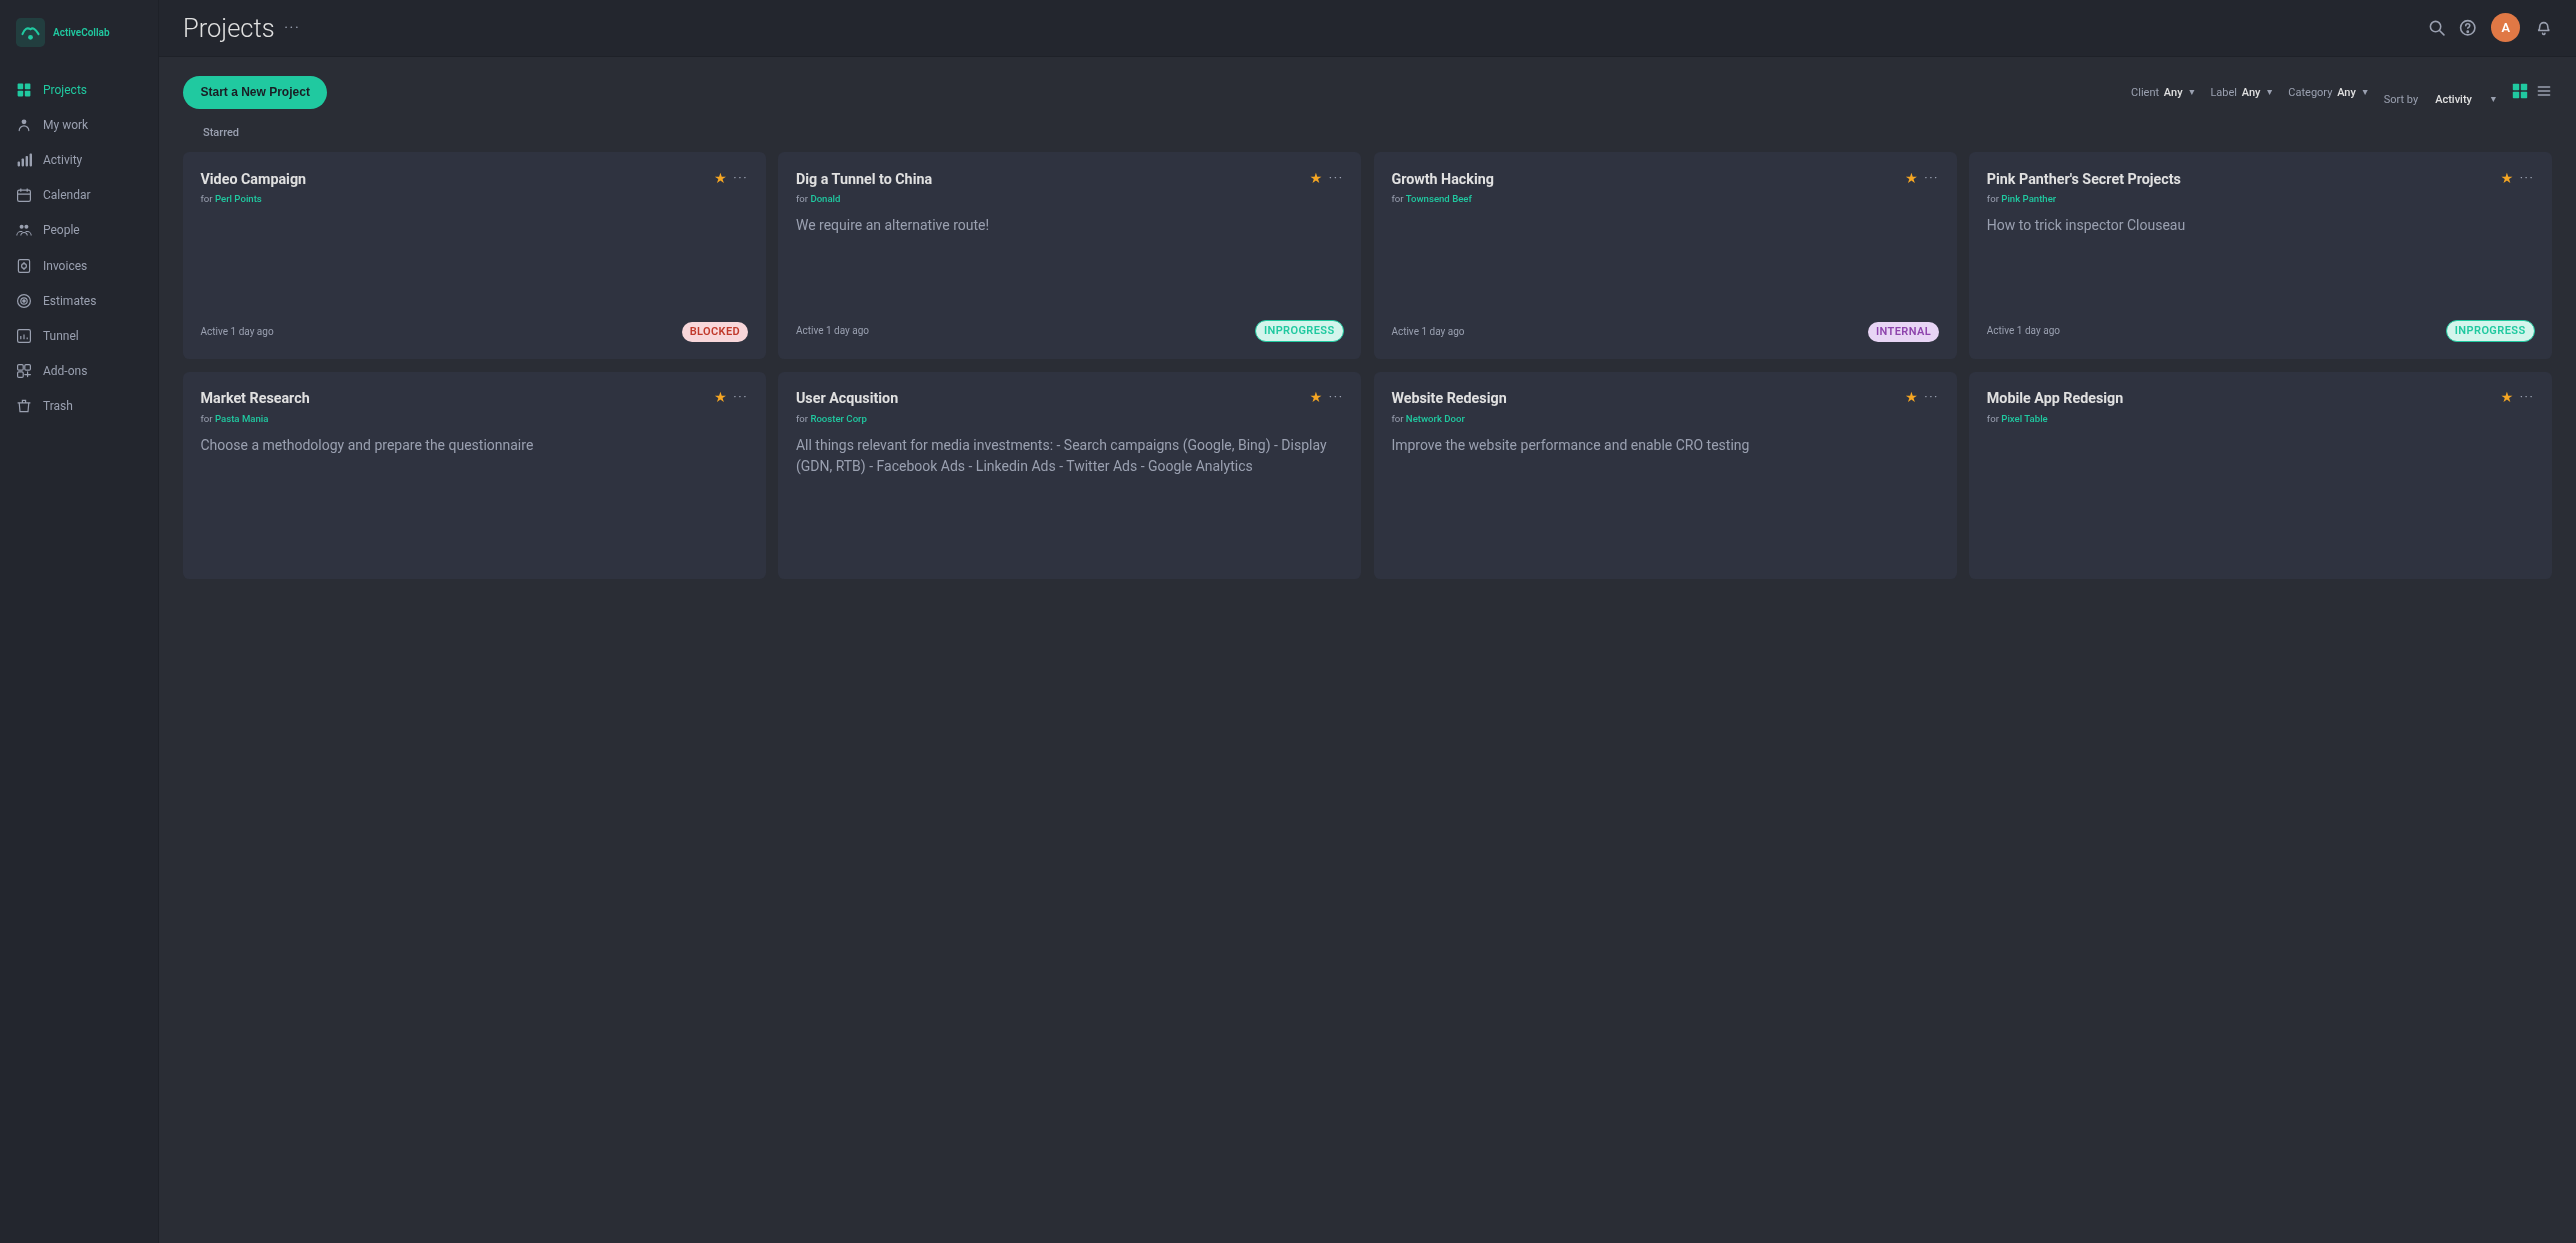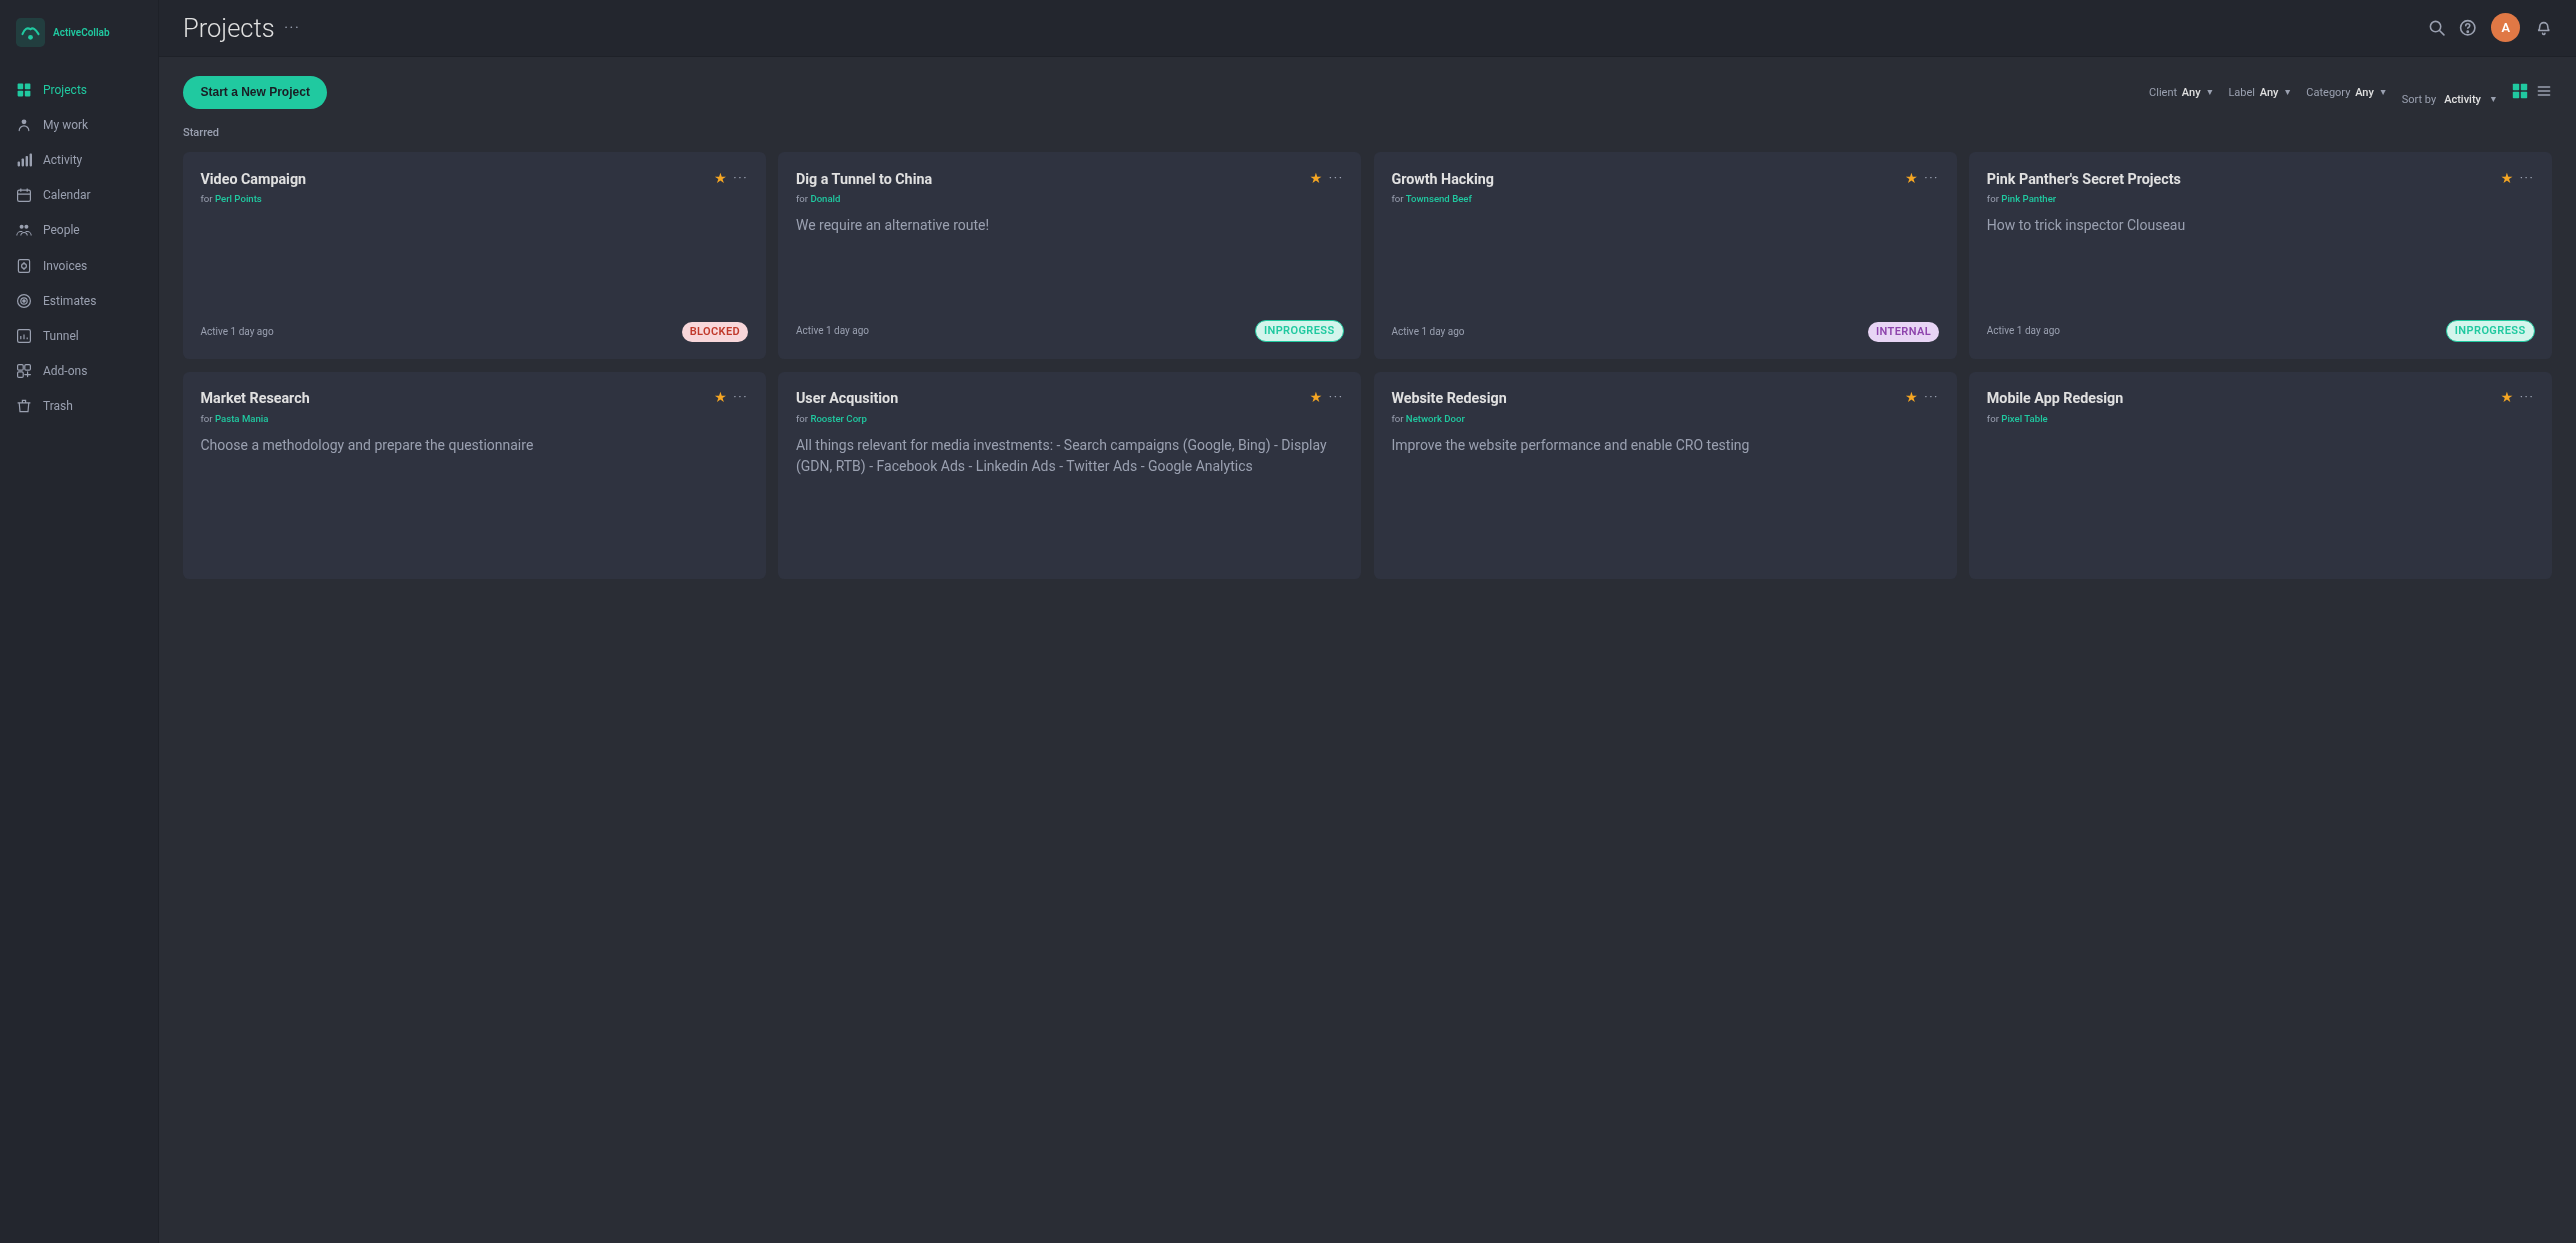--- a/index.html
+++ b/index.html
@@ -162,21 +162,21 @@
       cursor: pointer;
       color: #e0e0e0;
       font-size: 11px;
     }
     .filter-label { color: #9aa0b0; }
     .filter-value { color: #e0e0e0; font-weight: 500; }
     .filter-arrow { color: #9aa0b0; font-size: 8.8px; }
     .sort-group {
       display: flex;
       align-items: center;
-      gap: 8px;
+      gap: 17px;
       cursor: pointer;
       font-size: 11px;
       margin-top: 14px;
     }
     .sort-label { color: #9aa0b0; }
     .sort-value { color: #e0e0e0; font-weight: 500; }
     .view-toggle {
       display: flex;
       align-items: center;
       gap: 8px;
@@ -187,20 +187,21 @@
       font-size: 14.3px;
     }
     .view-icon.inactive { color: #9aa0b0; }
 
     
     .section-label {
       font-size: 11px;
       color: #9aa0b0;
       margin-bottom: 12.8px;
       font-weight: 500;
+      margin-left: 20px;
     }
 
     
     .project-grid {
       display: grid;
       grid-template-columns: repeat(4, 1fr);
       gap: 12.8px;
       margin-bottom: 12.8px;
     }
 

